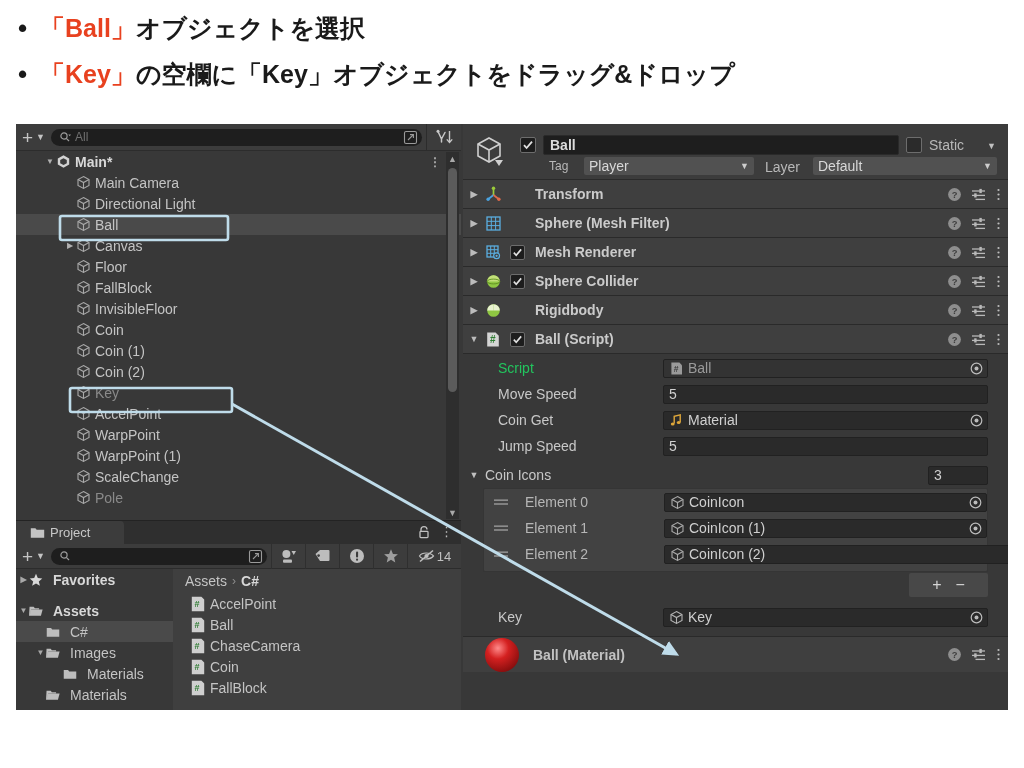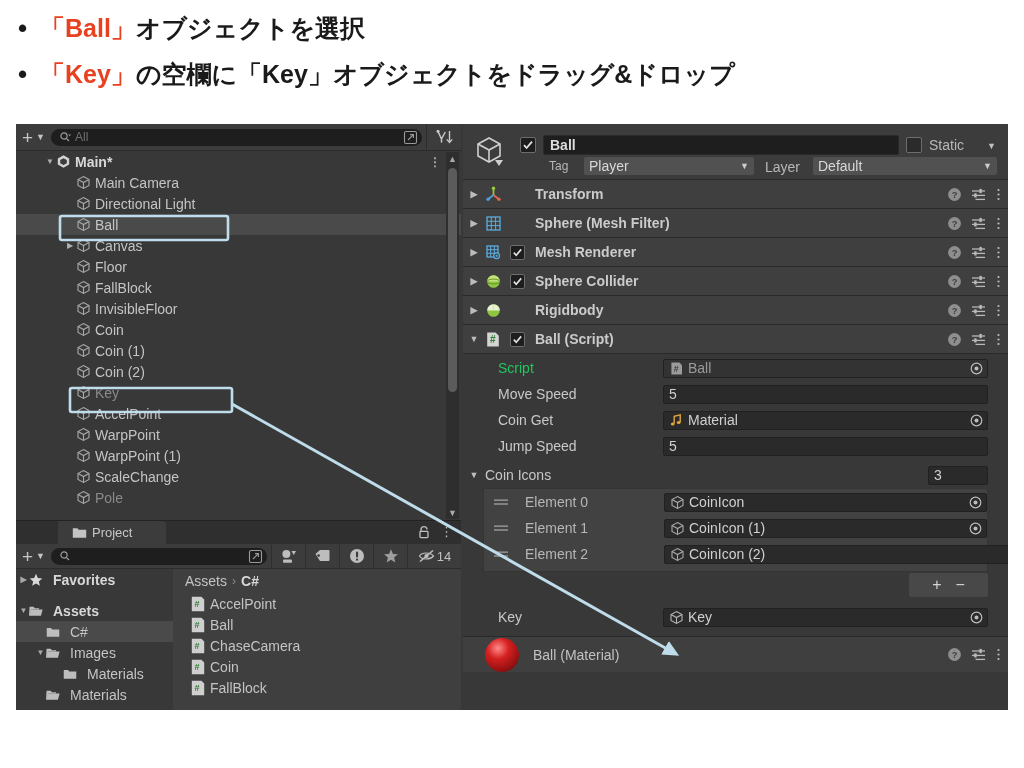--- a/index.html
+++ b/index.html
@@ -103,21 +103,20 @@
     background: #383838; border-top: 1px solid #232323;
   }
   #proj-tabbar {
     position: absolute; left: 0; top: 0; width: 445px; height: 23px;
     background: #2f2f2f;
   }
   #proj-tab {
     position: absolute; left: 0; top: 0; height: 23px; width: 108px;
     background: #3c3c3c; display: flex; align-items: center; padding-left: 14px;
     border-top-right-radius: 4px;
-    margin-left: 42px;
   }
   #proj-tab .tabname { color: #c8c8c8; font-size: 13px; margin-left: 5px; }
   .folder-ico { width: 15px; height: 13px; flex: none; }
   #proj-lock { position: absolute; right: 30px; top: 4px; width: 14px; height: 14px; }
   #proj-kebab { position: absolute; right: 8px; top: 3px; color: #bdbdbd; font-size: 13px; }
 
   #proj-toolbar {
     position: absolute; left: 0; top: 23px; width: 445px; height: 25px;
     background: #3c3c3c; display: flex; align-items: center;
     border-bottom: 1px solid #2c2c2c;
@@ -991,21 +990,21 @@
           <span class="objfield-txt">Key</span>
           <svg class="glyph picker-ico" viewBox="0 0 15 15">
             <circle cx="7.5" cy="7.5" r="5.3" fill="none" stroke="#bcbcbc" stroke-width="1.2"></circle>
             <circle cx="7.5" cy="7.5" r="2" fill="#bcbcbc"></circle>
           </svg>
         </span>
       </div>
 
       <div id="mat-hdr" style="top: 456px;">
         <div id="mat-sphere"></div>
-        <span style="margin-left:14px;">Ball (Material)</span>
+        <span style="margin-left:14px;font-weight:bold;">Ball (Material)</span>
         <span class="comp-actions">
           <svg class="glyph help-ico" viewBox="0 0 15 15">
             <circle cx="7.5" cy="7.5" r="6.4" fill="#8e8e8e"></circle>
             <text x="7.5" y="11.1" font-size="9.4" font-family="Liberation Sans, sans-serif" fill="#3f3f3f" text-anchor="middle" font-weight="bold">?</text>
           </svg>
           <svg class="glyph pre-ico" viewBox="0 0 16 15">
             <line x1="1" y1="4" x2="14" y2="4" stroke="#b9b9b9" stroke-width="1.3"></line>
             <line x1="1" y1="8.4" x2="14" y2="8.4" stroke="#b9b9b9" stroke-width="1.3"></line>
             <line x1="4.5" y1="12.4" x2="14" y2="12.4" stroke="#b9b9b9" stroke-width="1.3"></line>
             <rect x="8.4" y="1.9" width="2.4" height="4.2" fill="#b9b9b9"></rect>

